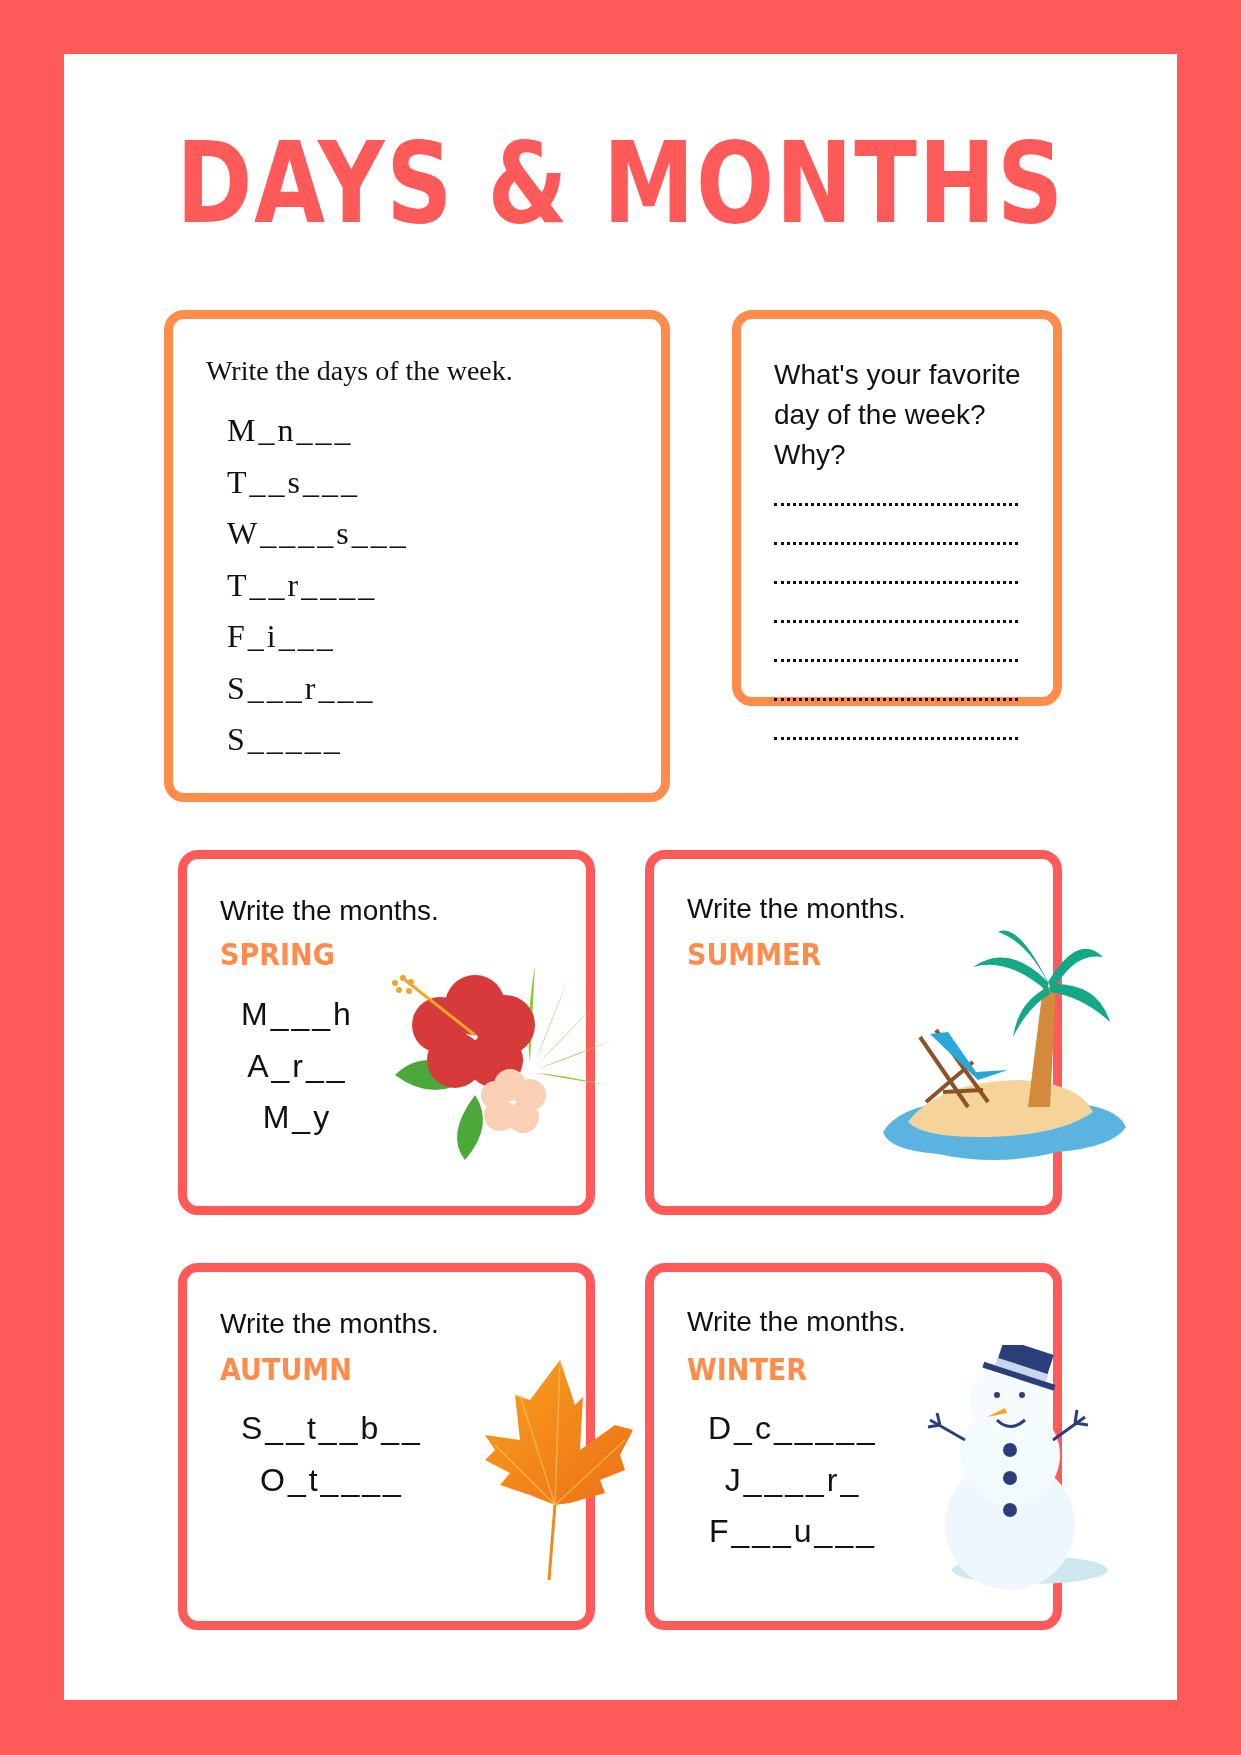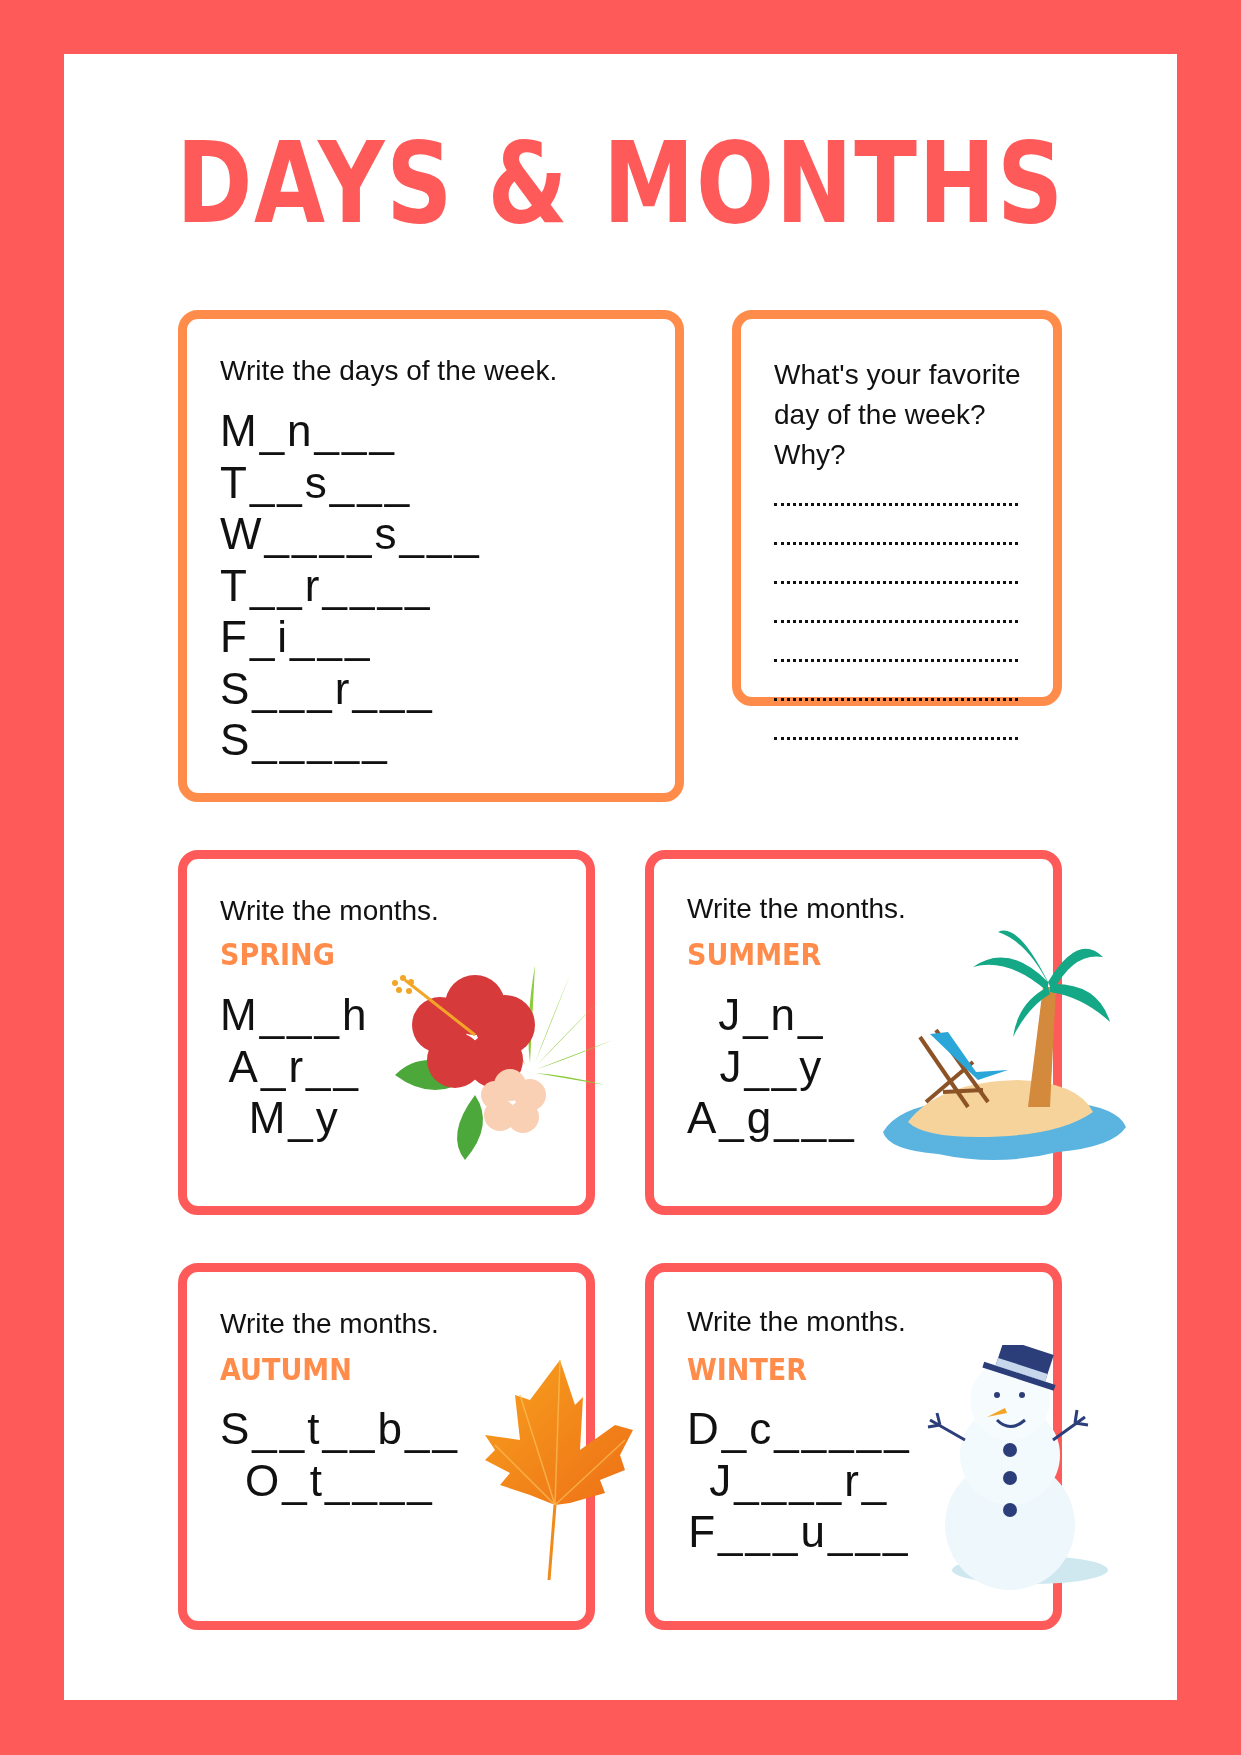--- a/index.html
+++ b/index.html
@@ -45,25 +45,26 @@
     font-size: 28px;
     color: #111111;
     white-space: nowrap;
   }
   .puzzle-list {
     position: absolute;
     margin: 0; padding: 0;
     list-style: none;
   }
   .puzzle-list li {
-    font-size: 44px;
+    font-size: 32px;
     line-height: 51.5px;
     color: #111111;
     letter-spacing: 3px;
     white-space: nowrap;
+    margin-left: 21px;
   }
   .season-label {
     position: absolute;
     font-family: "DejaVu Sans", sans-serif;
     font-weight: bold;
     font-size: 30px;
     color: #FF8C4B;
     letter-spacing: 0px;
     transform: scaleX(0.9);
     transform-origin: left center;
@@ -82,21 +83,21 @@
   }
   .illus { position: absolute; }
 </style>
 </head>
 <body>
 
 <div class="sheet"></div>
 
 <div class="title">DAYS &amp; MONTHS</div>
 
-<div class="card orange" style="left:178px; top:310px; width:506px; height:492px;">
+<div class="card orange" style="left:164px; top:310px; width:506px; height:492px;font-family:Liberation Serif, serif;">
   <div class="prompt" style="left:33px; top:36px;">Write the days of the week.</div>
   <ul class="puzzle-list" style="left:33px; top:86px;">
     <li>M_n___</li>
     <li>T__s___</li>
     <li>W____s___</li>
     <li>T__r____</li>
     <li>F_i___</li>
     <li>S___r___</li>
     <li>S_____</li>
   </ul>
@@ -153,25 +154,20 @@
       <circle cx="145" cy="150" r="16"></circle>
     <circle cx="138" cy="172" r="16"></circle>
       <circle cx="115" cy="170" r="16"></circle>
       <circle cx="110" cy="150" r="14"></circle>
   </g>
 </svg>
 
 <div class="card red" style="left:645px; top:850px; width:417px; height:365px;">
   <div class="prompt" style="left:33px; top:34px;">Write the months.</div>
   <div class="season-label" style="left:33px; top:78px;">SUMMER</div>
-  <ul class="puzzle-list" style="left:33px; top:130px;">
-    <li>J_n_</li>
-    <li>J__y</li>
-    <li>A_g___</li>
-  </ul>
 </div>
 <svg class="illus" style="left:878px; top:922px;" width="250" height="250" viewBox="0 0 250 250">
   <path d="M5 210 Q20 185 70 180 Q125 160 190 180 Q240 185 248 205 Q235 225 180 230 Q120 245 60 232 Q10 228 5 210Z" fill="#5BB4E0"></path>
   <path d="M30 200 Q60 160 140 158 Q200 160 215 190 Q180 215 100 215 Q45 215 30 200Z" fill="#F6D39A"></path>
   <path d="M150 185 L165 65 L178 65 L172 185Z" fill="#D38A3C"></path>
   <g fill="#14A886">
     <path d="M170 60 Q130 20 95 45 Q130 35 170 70Z"></path>
     <path d="M170 60 Q200 10 225 35 Q195 30 175 70Z"></path>
     <path d="M170 60 Q140 0 120 10 Q150 20 172 65Z"></path>
     <path d="M172 62 Q220 60 232 100 Q205 75 172 70Z"></path>

